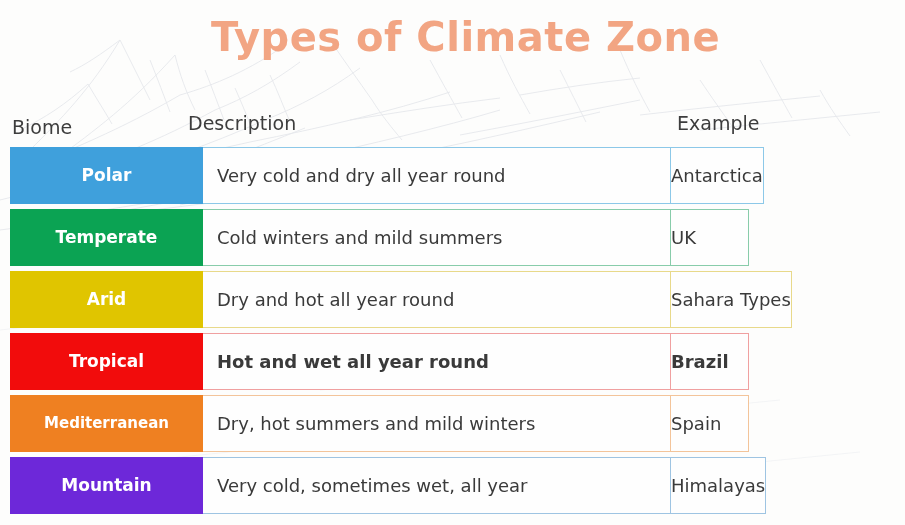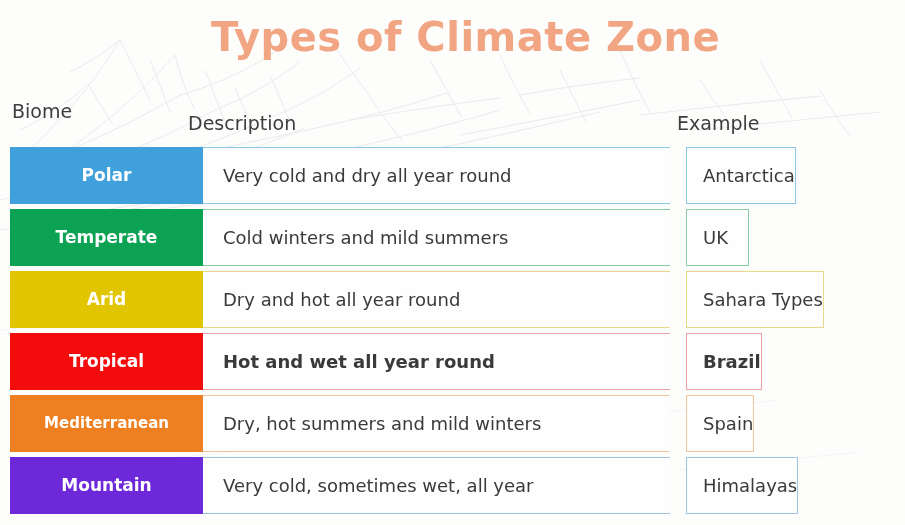--- a/index.html
+++ b/index.html
@@ -49,21 +49,21 @@
   }
 
   
   .col-head {
     position: absolute;
     font-family: "DejaVu Sans", sans-serif;
     font-size: 19px;
     color: #3d3d3d;
     white-space: nowrap;
   }
-  #head-biome       { left: 12px;  top: 100px; text-align: right; }
+  #head-biome       { left: 12px;  top: 116px; text-align: right; }
   #head-description { left: 188px; top: 112px; }
   #head-example     { left: 677px; top: 112px; }
 
   
   .table {
     position: absolute;
     left: 10px;
     top: 147px;
     width: 739px;
   }
@@ -92,38 +92,36 @@
     line-height: 1.1;
     white-space: nowrap;
   }
   .biome-label.small { font-size: 15px; }
 
   .cell-desc {
     flex: 0 0 467px;
     width: 467px;
     display: flex;
     align-items: center;
-    padding-left: 20px;
+    padding-left: 14px;
     box-sizing: border-box;
     background: #fefefe;
     border-top: 1px solid transparent;
     border-bottom: 1px solid transparent;
   }
   .cell-example {
     flex: 1 1 auto;
     display: flex;
     align-items: center;
-    padding-left: 16px;
     box-sizing: border-box;
     background: #fefefe;
     border-top: 1px solid transparent;
     border-bottom: 1px solid transparent;
     border-right: 1px solid transparent;
     border-left: 1px solid transparent;
-    margin-left: 16px;
   }
   .cell-text {
     font-family: "DejaVu Sans", sans-serif;
     font-size: 18px;
     color: #3a3a3a;
     white-space: nowrap;
   }
 
   
   .row-polar        .cell-desc, .row-polar        .cell-example { border-color: #8cc8e8; }

